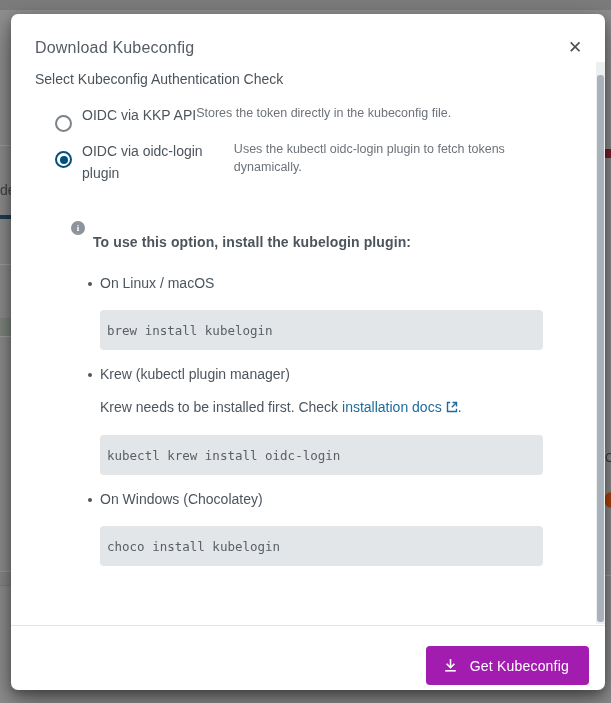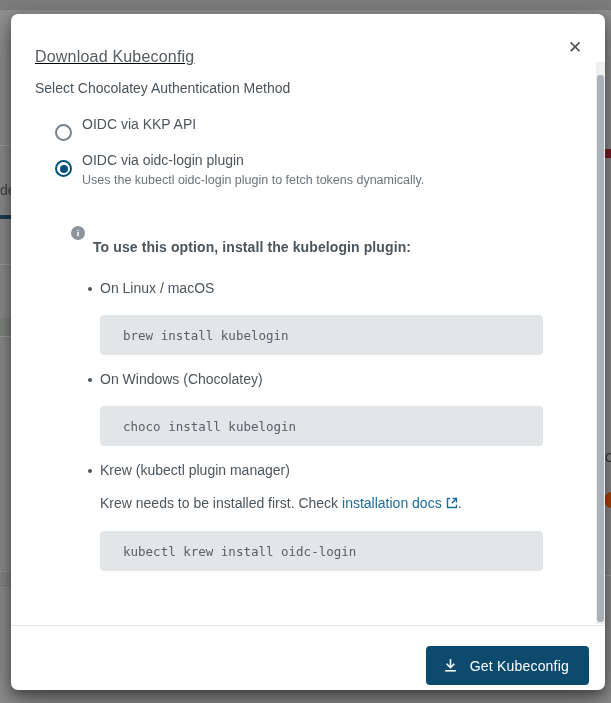--- a/index.html
+++ b/index.html
@@ -47,22 +47,21 @@
 
   
   .modal {
     position: absolute; left: 11px; top: 14px; width: 594px; height: 676px;
     background: #ffffff; border-radius: 7px;
     box-shadow: 0 11px 28px rgba(0,0,0,0.42), 0 4px 10px rgba(0,0,0,0.28);
     display: flex; flex-direction: column;
   }
   .modal-header {
     flex: 0 0 auto; position: relative;
-    padding: 34px 24px 0 24px;
-    text-decoration: underline;
+    padding: 25px 24px 0 24px;
   }
   .modal-title {
     font-size: 16px; color: #565c64; letter-spacing: .2px;
   }
   .close-btn {
     position: absolute; top: 21px; right: 18px;
     width: 24px; height: 24px; border: none; background: transparent;
     font-size: 17px; color: #4b5158; cursor: pointer; line-height: 24px; text-align: center;
     font-family: "DejaVu Sans", sans-serif;
   }
@@ -82,21 +81,21 @@
   .radio-circle {
     flex: 0 0 auto; width: 17px; height: 17px; border-radius: 50%;
     border: 2px solid #7a828b; margin-top: 11px; margin-right: 10px;
     position: relative; background: #fff;
   }
   .radio-option.selected .radio-circle { border-color: #00517d; }
   .radio-option.selected .radio-circle::after {
     content: ""; position: absolute; left: 2.5px; top: 2.5px;
     width: 8px; height: 8px; border-radius: 50%; background: #00517d;
   }
-  .radio-texts { display: flex; flex-direction: column; }
+  .radio-texts { display: flex; flex-direction: row; }
   .radio-label { font-size: 14px; color: #4d555d; line-height: 22px; }
   .radio-desc { font-size: 12.5px; color: #6d737a; line-height: 18px; }
 
   
   .info-row {
     display: flex; align-items: center; margin: 22px 0 0 36px;
   }
   .info-icon {
     flex: 0 0 auto; width: 14px; height: 14px; border-radius: 50%;
     background: #8d949b; color: #ffffff; font-size: 9px; font-weight: bold;
@@ -109,21 +108,21 @@
   .steps { list-style: none; margin: 26px 0 0 65px; }
   .step-item { position: relative; margin-bottom: 17px; }
   .step-item::before {
     content: ""; position: absolute; left: -12px; top: 6px;
     width: 4px; height: 4px; border-radius: 50%; background: #4d555d;
   }
   .step-label { font-size: 14px; color: #4d555d; line-height: 15px; }
   .code-block {
     width: 443px; height: 40px; margin-top: 19px;
     background: #e3e6e8; border-radius: 4px;
-    display: flex; align-items: center; padding-left: 23px;
+    display: flex; align-items: center; padding-left: 7px;
     font-family: "DejaVu Sans Mono", monospace;
     font-size: 12.5px; color: #5a6067;
   }
   .step-note { font-size: 14px; color: #4d555d; margin-top: 17px; line-height: 16px; }
   .doc-link { color: #1d6c9c; text-decoration: none; cursor: pointer; }
   .ext-icon { display: inline-block; vertical-align: -1px; margin-left: 4px; }
 
   
   .scrollbar-track {
     position: absolute; right: 0; top: 48px; width: 9px; height: 562px;
@@ -135,21 +134,21 @@
   }
 
   
   .modal-footer {
     flex: 0 0 65px; border-top: 1px solid #e2e4e6;
     display: flex; justify-content: flex-end; align-items: flex-start;
     padding: 20px 16px 0 0;
   }
   .primary-btn {
     height: 39px; padding: 0 20px 0 16px;
-    background: #0c4a6e; border: none; border-radius: 4px;
+    background: #a21caf; border: none; border-radius: 4px;
     color: #ffffff; font-size: 14px; font-family: "Liberation Sans", sans-serif;
     display: flex; align-items: center; gap: 11px; cursor: pointer;
     letter-spacing: .2px;
   }
 </style>
 </head>
 <body>
 
 <div class="overlay-topstrip"></div>
 <span class="bg-frag bg-frag-left-1">ug</span>
@@ -167,26 +166,27 @@
 
 <div class="modal">
 
   <div class="modal-header">
     <div class="modal-title">Download Kubeconfig</div>
     <button class="close-btn">✕</button>
   </div>
 
   <div class="modal-body">
 
-    <div class="modal-subtitle">Select Chocolatey Authentication Method</div>
+    <div class="modal-subtitle">Select Kubeconfig Authentication Check</div>
 
     <div class="radio-option">
       <span class="radio-circle"></span>
       <span class="radio-texts">
         <span class="radio-label">OIDC via KKP API</span>
+        <span class="radio-desc">Stores the token directly in the kubeconfig file.</span>
       </span>
     </div>
 
     <div class="radio-option selected">
       <span class="radio-circle"></span>
       <span class="radio-texts">
         <span class="radio-label">OIDC via oidc-login plugin</span>
         <span class="radio-desc">Uses the kubectl oidc-login plugin to fetch tokens dynamically.</span>
       </span>
     </div>
@@ -194,35 +194,35 @@
     <div class="info-row">
       <span class="info-icon">i</span>
       <span class="info-heading">To use this option, install the kubelogin plugin:</span>
     </div>
 
     <ul class="steps">
 
       <li class="step-item">
         <div class="step-label">On Linux / macOS</div>
         <div class="code-block">brew install kubelogin</div>
-      </li>
-
-      <li class="step-item">
-        <div class="step-label">On Windows (Chocolatey)</div>
-        <div class="code-block">choco install kubelogin</div>
       </li>
 
       <li class="step-item">
         <div class="step-label">Krew (kubectl plugin manager)</div>
         <div class="step-note"><span>Krew needs to be installed first. Check </span><a class="doc-link">installation docs</a><span class="ext-icon"><svg width="12" height="12" viewBox="0 0 12 12">
                 <path d="M4.2 1.5 H1.5 V10.5 H10.5 V7.8" fill="none" stroke="#1d6c9c" stroke-width="1.4"></path>
                 <path d="M6.5 1.5 H10.5 V5.5" fill="none" stroke="#1d6c9c" stroke-width="1.4"></path>
                 <path d="M10.3 1.7 L5.8 6.2" fill="none" stroke="#1d6c9c" stroke-width="1.4"></path>
               </svg></span><span>.</span></div>
         <div class="code-block">kubectl krew install oidc-login</div>
+      </li>
+
+      <li class="step-item">
+        <div class="step-label">On Windows (Chocolatey)</div>
+        <div class="code-block">choco install kubelogin</div>
       </li>
 
     </ul>
 
   </div>
 
   <div class="scrollbar-track" style="position:absolute; right:0; top:48px;">
     <div class="scrollbar-thumb"></div>
   </div>
 

